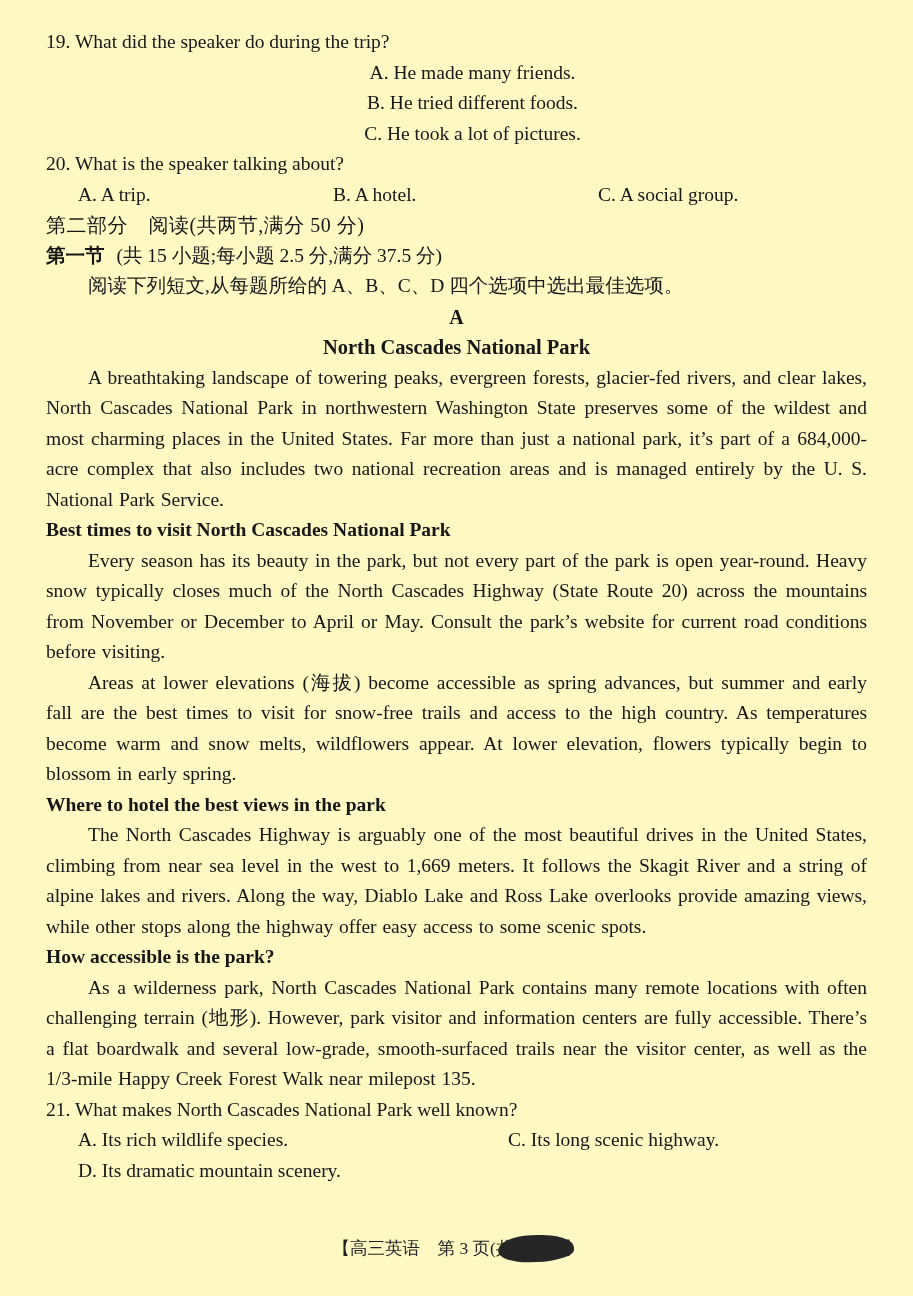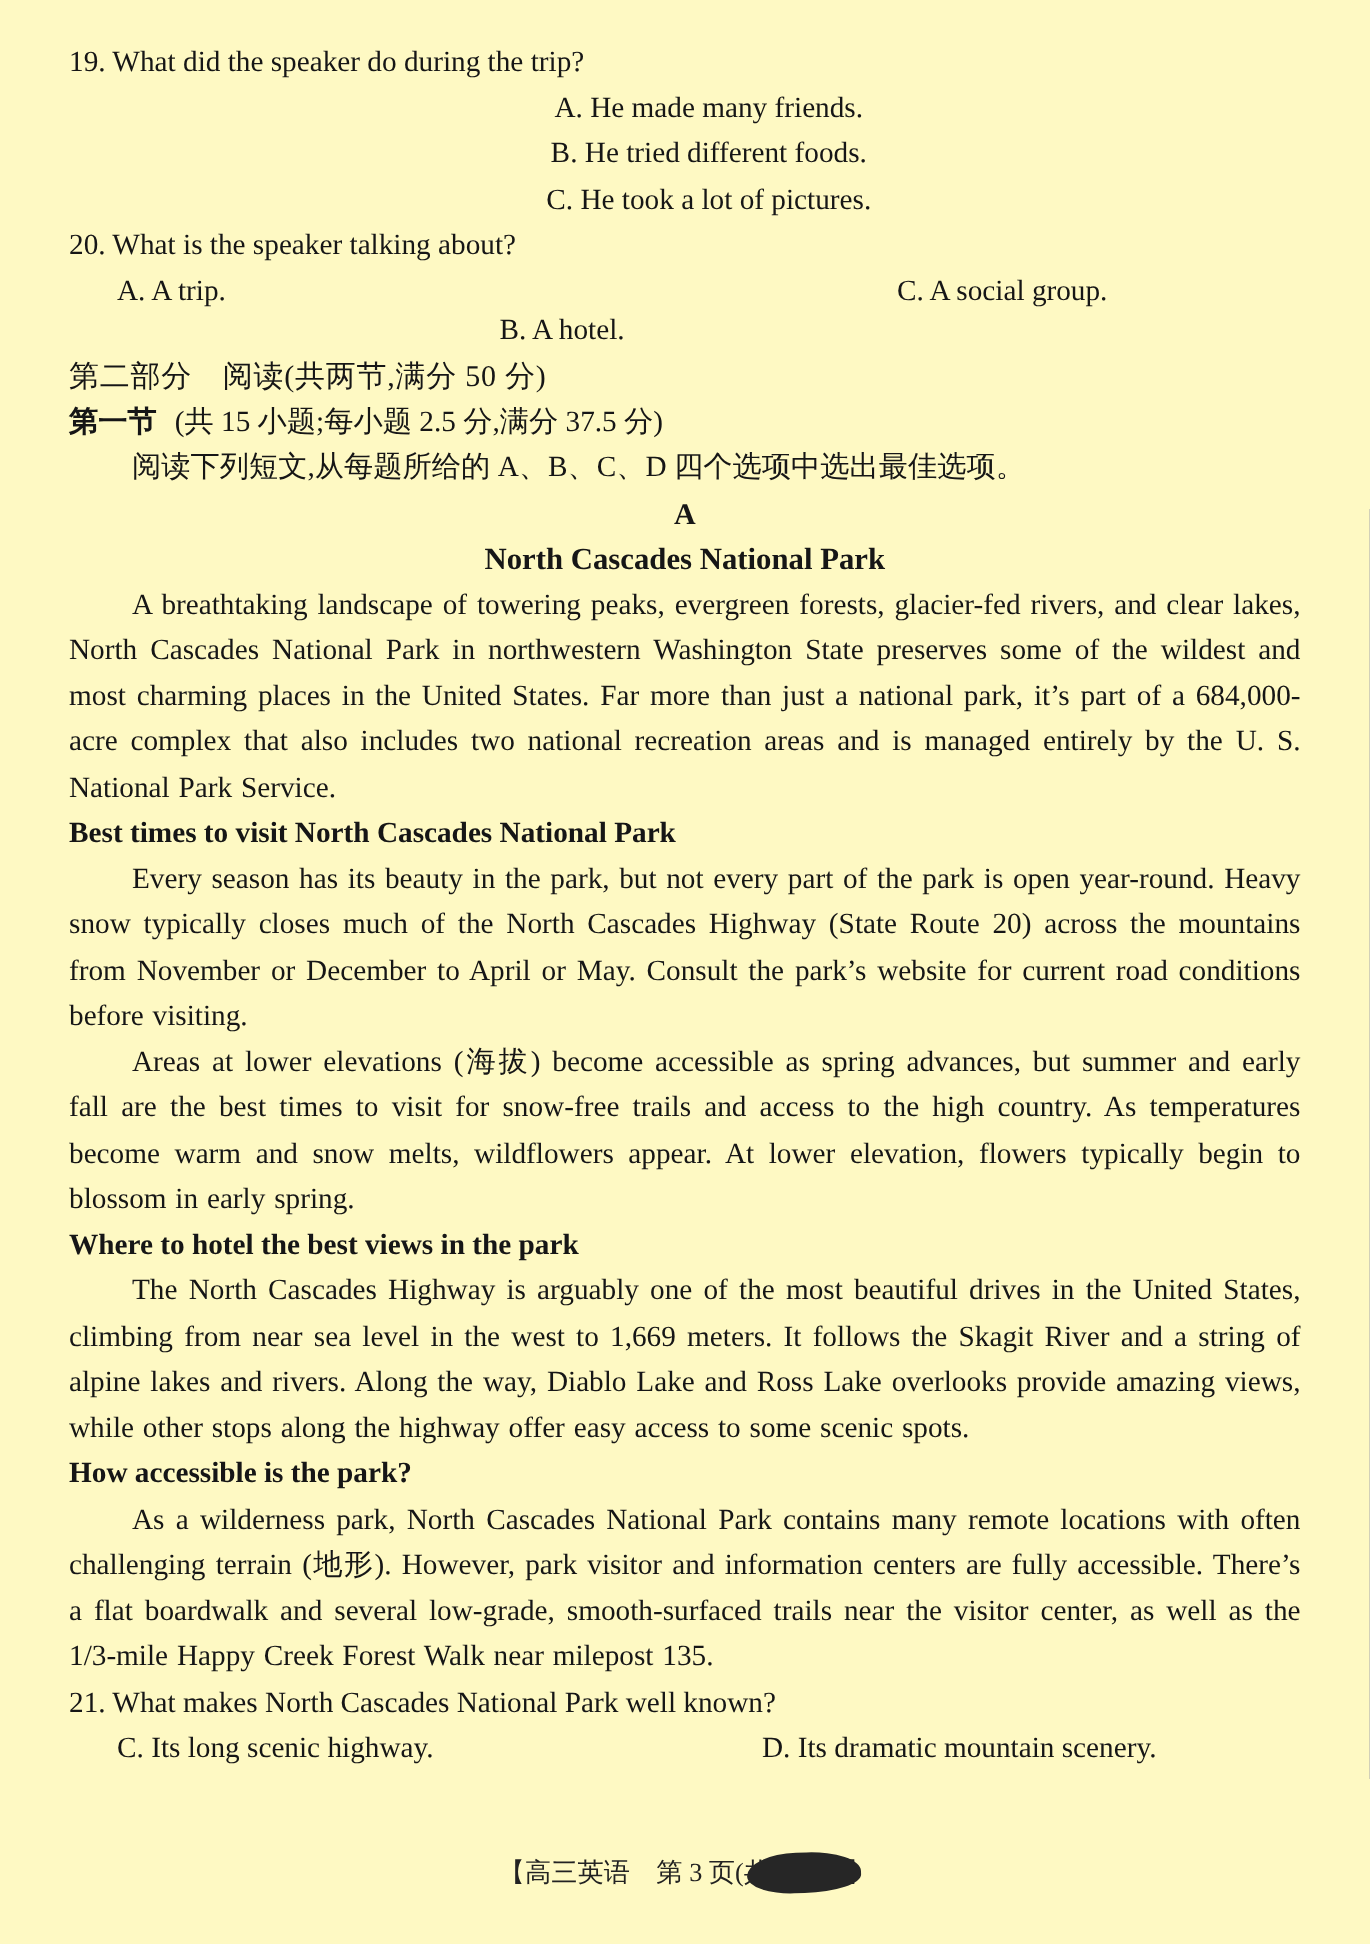--- a/index.html
+++ b/index.html
@@ -14,21 +14,21 @@
     font-size: 19.5px;
     line-height: 30.5px;
     box-sizing: border-box;
     padding: 27px 46px 0 46px;
     overflow: hidden;
   }
   .stem { }
   .opts-v .opt { padding-left: 32px; text-align: center; }
   .opts-row { display: flex; padding-left: 32px; }
   .opts-row .c1 { width: 255px; }
-  .opts-row .c2 { width: 265px; margin-top: 26px; }
+  .opts-row .c2 { width: 265px; }
   .opts-row .c3 { flex: 1; }
   .part-heading { font-weight: 400; font-size: 20px; letter-spacing: .5px; }
   .sec-heading { font-size: 19.5px; }
   .sec-heading .sec-label { font-weight: 700; margin-right: 12px; }
   .instruction { text-indent: 42px; }
   .passage-label { text-align: center; font-weight: 700; font-size: 20px; }
   .passage-title { text-align: center; font-weight: 700; font-size: 20.5px; }
   .para { margin: 0; text-align: justify; text-indent: 42px; word-spacing: 1px; }
   .subhead { font-weight: 700; }
   .opts-grid { display: grid; grid-template-columns: 430px 1fr; padding-left: 32px; }
@@ -82,20 +82,21 @@
   <p class="para">Every season has its beauty in the park, but not every part of the park is open year-round. Heavy snow typically closes much of the North Cascades Highway (State Route 20) across the mountains from November or December to April or May. Consult the park’s website for current road conditions before visiting.</p>
   <p class="para">Areas at lower elevations (海拔) become accessible as spring advances, but summer and early fall are the best times to visit for snow-free trails and access to the high country. As temperatures become warm and snow melts, wildflowers appear. At lower elevation, flowers typically begin to blossom in early spring.</p>
   <div class="subhead">Where to hotel the best views in the park</div>
   <p class="para">The North Cascades Highway is arguably one of the most beautiful drives in the United States, climbing from near sea level in the west to 1,669 meters. It follows the Skagit River and a string of alpine lakes and rivers. Along the way, Diablo Lake and Ross Lake overlooks provide amazing views, while other stops along the highway offer easy access to some scenic spots.</p>
   <div class="subhead">How accessible is the park?</div>
   <p class="para">As a wilderness park, North Cascades National Park contains many remote locations with often challenging terrain (地形). However, park visitor and information centers are fully accessible. There’s a flat boardwalk and several low-grade, smooth-surfaced trails near the visitor center, as well as the 1/3-mile Happy Creek Forest Walk near milepost 135.</p>
 
   <section>
     <div class="stem">21. What makes North Cascades National Park well known?</div>
     <div class="opts-grid">
+      <div class="opt">A. Its rich wildlife species.</div>
       <div class="opt">C. Its long scenic highway.</div>
       <div class="opt">D. Its dramatic mountain scenery.</div>
     </div>
   </section>
 
   <div class="footer">
     <span>【高三英语　第 3 页(共 10 页)】</span>
   </div>
   <div class="blob"></div>
 

